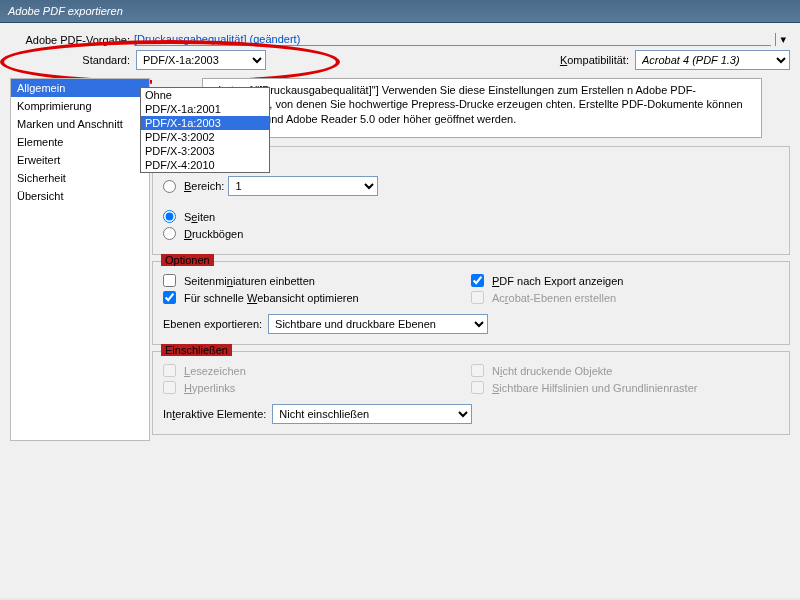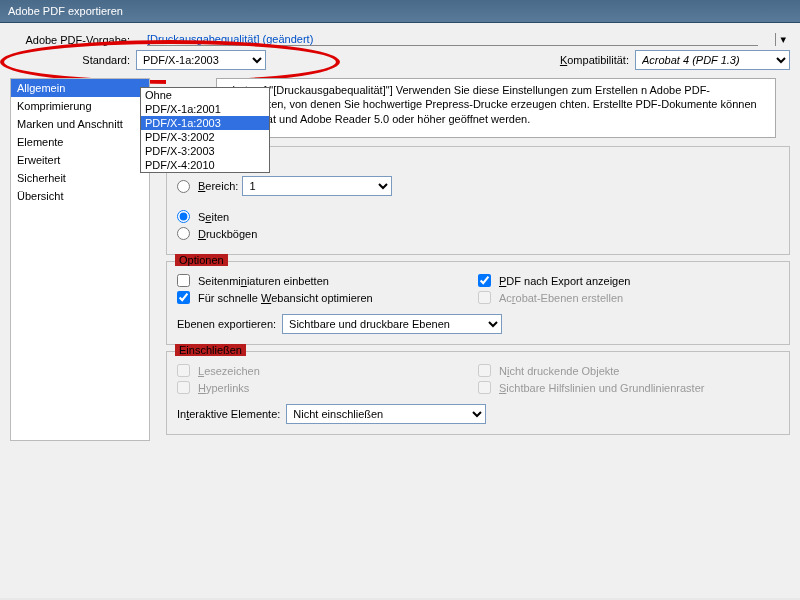--- a/index.html
+++ b/index.html
@@ -1,28 +1,28 @@
 <!DOCTYPE html>
 <html><head>
 <meta charset="utf-8">
 <style>
 * { box-sizing: border-box; font-family: Tahoma, "Segoe UI", sans-serif; font-size: 11px; }
 body { margin: 0; background: #e8e8e8; width: 800px; height: 600px; overflow: hidden; }
-.titlebar { background: linear-gradient(#4a6a8a, #5a7a9a); color: #fff; padding: 4px 8px; font-size: 12px; border-bottom: 1px solid #2a4a6a; }
+.titlebar { background: linear-gradient(#4a6a8a, #5a7a9a); color: #fff; padding: 4px 8px; font-size: 12px; border-bottom: 1px solid #2a4a6a; font-style: italic; }
 .dialog-body { background: #f0f0f0; padding: 10px; height: 575px; }
-.row { display: flex; align-items: center; margin-bottom: 4px; gap: 17px; }
+.row { display: flex; align-items: center; margin-bottom: 4px; gap: 4px; }
 .lbl-right { text-align: right; display: inline-block; }
 select, input[type=text] { background: #fff; border: 1px solid #7a9ac0; padding: 1px 2px; height: 20px; }
 .preset-select { flex: 1; border: none; border-bottom: 1px solid #888; background: transparent; color: #0050c8; }
 .std-compat-row { display: flex; justify-content: space-between; margin-bottom: 8px; position: relative; }
 .std-group, .compat-group { display: flex; align-items: center; gap: 6px; }
 .std-select { width: 130px; }
 .compat-select { width: 155px; font-style: italic; }
 .ring { position: absolute; left: -10px; top: -10px; width: 340px; height: 44px; border: 4px solid #d00; border-radius: 50%; pointer-events: none; }
-.main-area { display: flex; gap: 16px; position: relative; }
+.main-area { display: flex; gap: 2px; position: relative; }
 .sidebar { width: 140px; background: #fff; border: 1px solid #bbb; }
 .sidebar-item { padding: 3px 6px; cursor: default; }
 .sidebar-item.selected { background: #3070e0; color: #fff; }
 .content { flex: 1; background: #f0f0f0; }
 .desc-box { background: #fff; border: 1px solid #aaa; width: 560px; height: 60px; padding: 4px; margin-left: 50px; margin-bottom: 8px; line-height: 1.3; }
 .section { border: 1px solid #c0c0c0; margin: 6px 0 6px 0; padding: 8px 10px 10px 10px; position: relative; }
 .section-title { position: absolute; top: -8px; left: 8px; background: #b91c1c; padding: 0 4px; }
 .radio-row, .check-row { display: flex; align-items: center; margin: 4px 0; gap: 4px; }
 .two-col { display: flex; }
 .col { flex: 1; }

